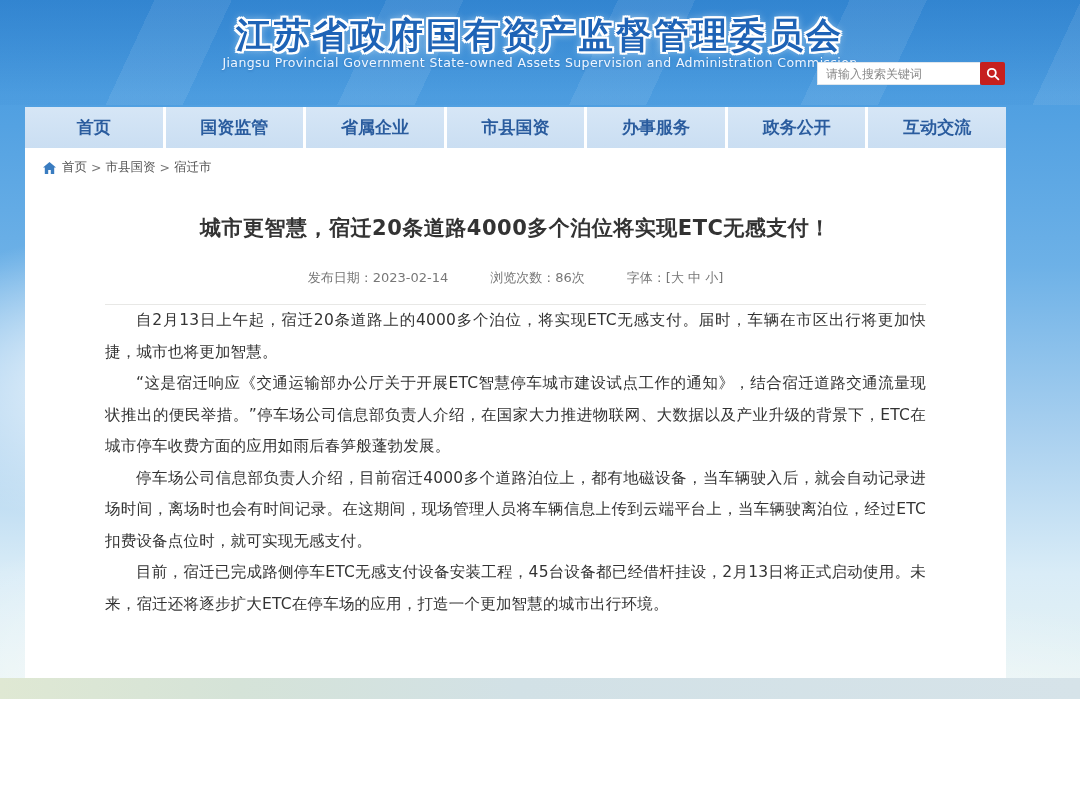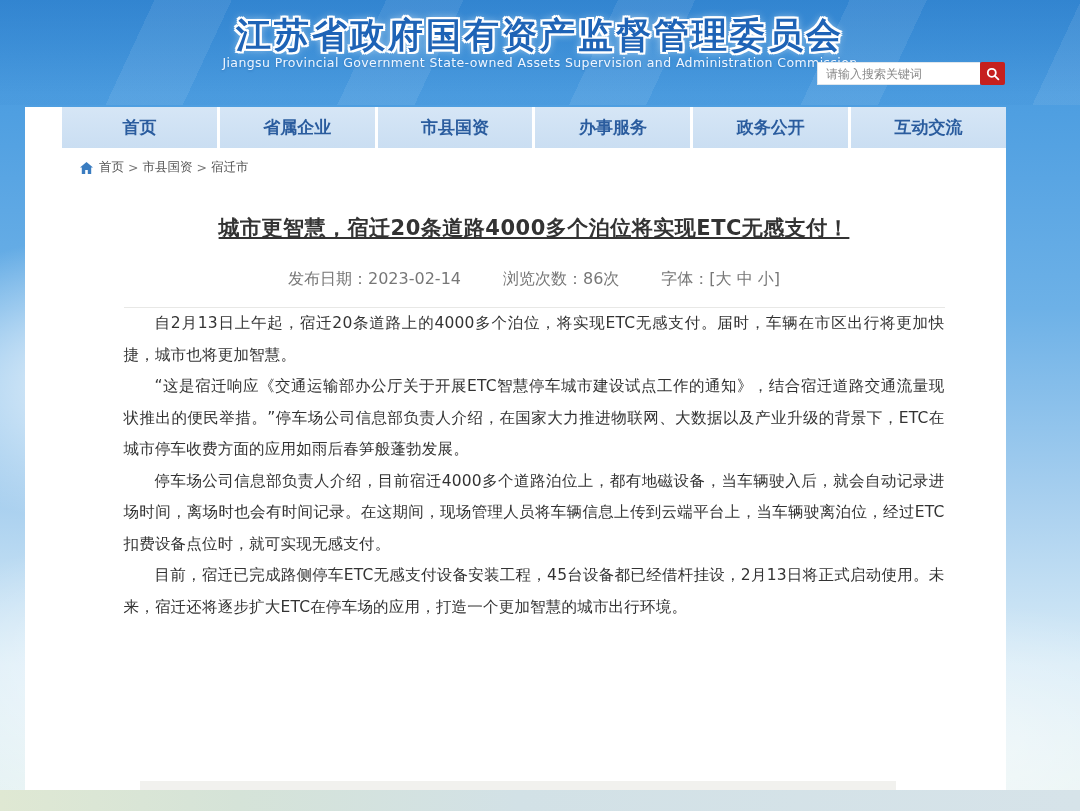--- a/index.html
+++ b/index.html
@@ -1,20 +1,20 @@
 <!DOCTYPE html>
 <html><head>
 <meta charset="utf-8">
 <style>
   * { margin:0; padding:0; box-sizing:border-box; }
   html,body { width:1080px; height:811px; }
   body { font-family:"DejaVu Sans","Liberation Sans",sans-serif; }
 
   .page {
-    position:relative; width:1080px; height:811px; overflow:hidden;
+    position:relative; width:1080px; height:699px; overflow:hidden;
     background:linear-gradient(180deg,#3f93db 0%,#4f9fe1 14%,#6db1e7 38%,#a9d0ef 62%,#d9ecf7 82%,#e9f4f3 100%);
   }
   .cloud { position:absolute; pointer-events:none; }
   .cloud.c1 { left:-140px; top:230px; width:560px; height:300px;
     background:radial-gradient(ellipse at center,rgba(255,255,255,.95) 0%,rgba(255,255,255,0) 70%); }
   .cloud.c2 { left:-120px; top:520px; width:700px; height:320px;
     background:radial-gradient(ellipse at center,rgba(255,255,255,.85) 0%,rgba(255,255,255,0) 70%); }
   .cloud.c3 { right:-200px; top:600px; width:700px; height:300px;
     background:radial-gradient(ellipse at center,rgba(255,255,255,.55) 0%,rgba(255,255,255,0) 70%); }
 
@@ -45,21 +45,20 @@
   .search-input::placeholder { color:#8a8a8a; }
   .search-button {
     width:25px; height:23px; border:none; background:#c6201e; cursor:pointer;
     display:flex; align-items:center; justify-content:center; border-radius:2px;
   }
 
   
   .content-panel {
     position:absolute; left:25px; top:107px; width:981px; height:683px;
     background:#ffffff;
-    padding-left:37px;
   }
 
   
   .main-nav { display:flex; height:41px;
     background:linear-gradient(180deg,#d6e6f6 0%,#cadef2 100%); }
   .nav-item {
     flex:1; display:flex; align-items:center; justify-content:center;
     font-size:17px; font-weight:bold; color:#2a5c9e; cursor:pointer;
     border-right:3px solid #ffffff;
   }
@@ -71,25 +70,25 @@
     font-size:12.5px; color:#555;
   }
   .breadcrumb .home-icon { margin-right:6px; display:inline-flex; }
   .breadcrumb .crumb { color:#555; cursor:pointer; }
   .breadcrumb .sep { margin:0 4px; color:#777; }
 
   
   .article { width:821px; margin:0 auto; }
   .article-title {
     margin-top:38px; text-align:center;
-    font-size:21px; font-weight:bold; color:#333; letter-spacing:.5px;text-decoration:underline;
+    font-size:21px; font-weight:bold; color:#333; letter-spacing:.5px;
   }
   .article-meta {
     margin-top:27px; display:flex; justify-content:center; gap:42px;
-    font-size:16px; color:#777;
+    font-size:13px; color:#777;
   }
   .meta-seg { white-space:nowrap; }
   .font-options { cursor:pointer; }
   .title-divider { margin-top:17px; border:none; border-top:1px solid #e8e8e6; height:0; }
 
   .article-body { font-size:15.5px; color:#333; line-height:31.5px; }
   .article-body p { text-indent:2em; margin:0; text-align:justify; letter-spacing:.2px; }
 
   .footer-bar {
     position:absolute; left:115px; bottom:0; width:756px; height:9px; background:#f1f1ee;
@@ -122,20 +121,21 @@
           </svg>
         </span>
       </button>
     </div>
   </div>
 
   <div class="content-panel">
 
     <nav class="main-nav">
       <div class="nav-item">首页</div>
+      <div class="nav-item">国资监管</div>
       <div class="nav-item">省属企业</div>
       <div class="nav-item">市县国资</div>
       <div class="nav-item">办事服务</div>
       <div class="nav-item">政务公开</div>
       <div class="nav-item">互动交流</div>
     </nav>
 
     <div class="breadcrumb">
       <span class="home-icon">
         <svg width="13" height="12" viewBox="0 0 13 12">

